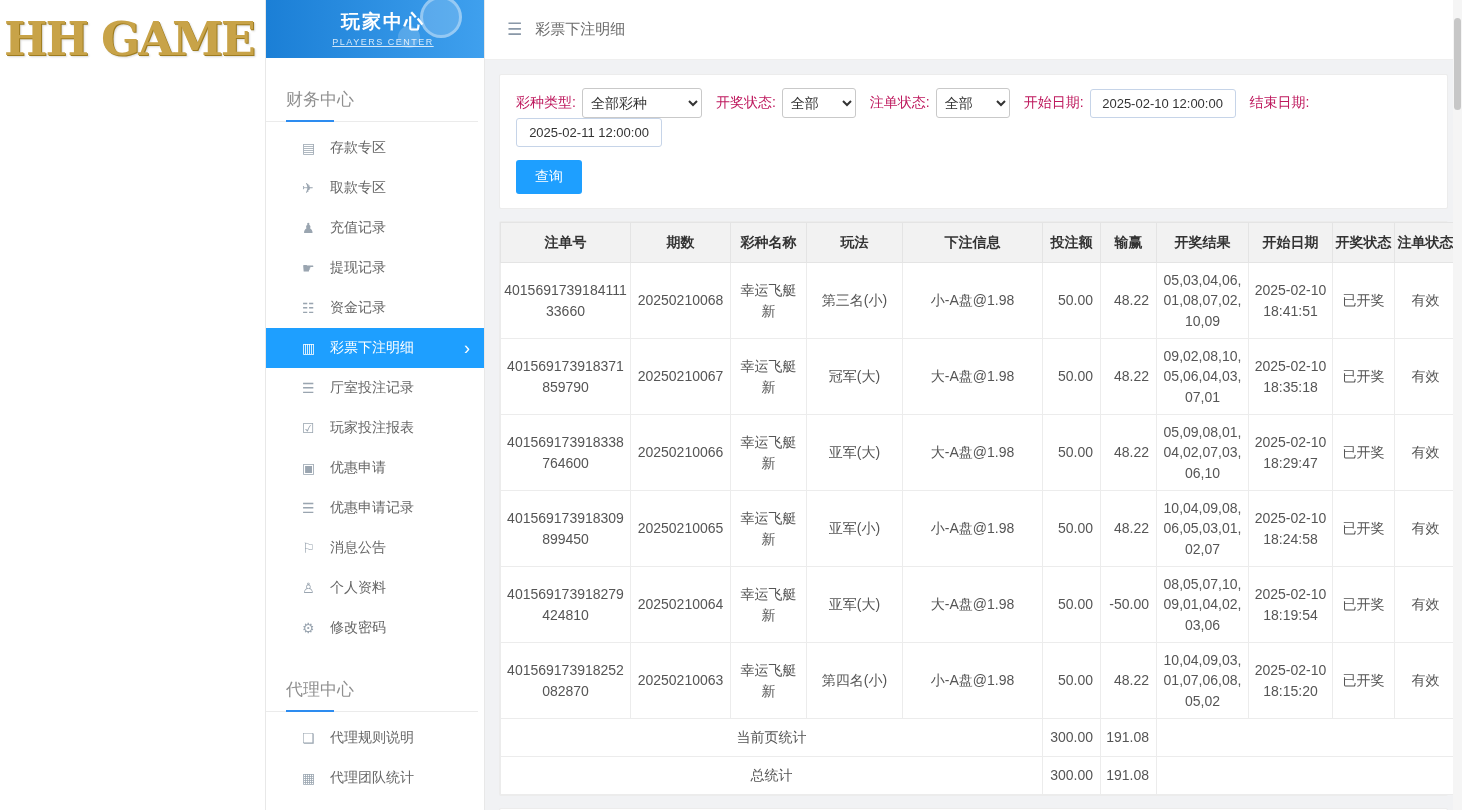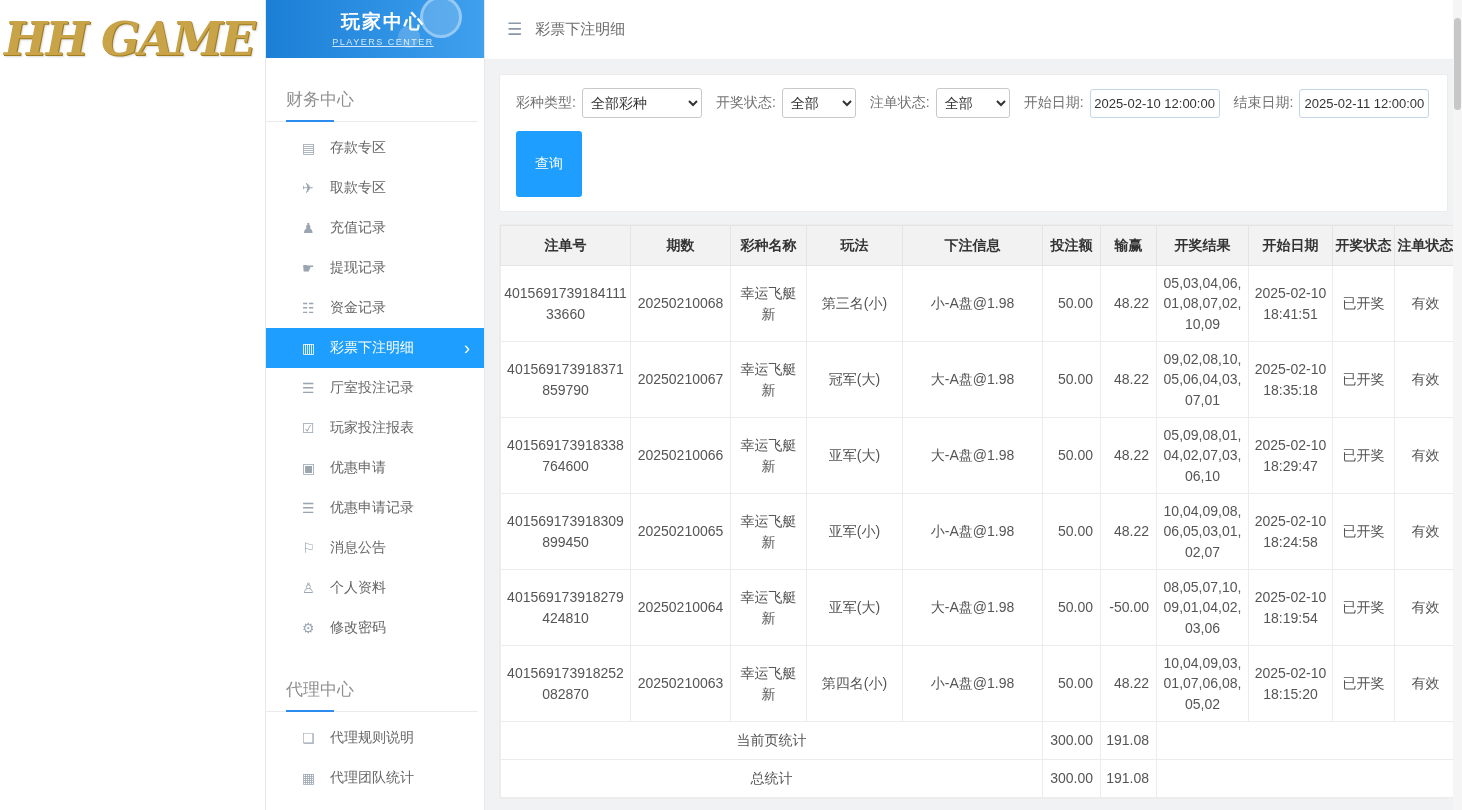--- a/index.html
+++ b/index.html
@@ -2,21 +2,21 @@
 <html><head>
 <meta charset="utf-8">
 <style>
   * { box-sizing: border-box; margin: 0; padding: 0; }
   html,body { width:1462px; height:810px; overflow:hidden; }
   body { font-family:"Liberation Sans","DejaVu Sans",sans-serif; background:#fff; }
   .page { position:relative; width:1462px; height:810px; display:flex; overflow:hidden; }
 
   
   .logo-col { width:265px; background:#fff; overflow:hidden; flex:0 0 265px; }
-  .logo { margin:12px 0 0 4px; font-family:"DejaVu Serif",serif; font-style:italic; font-weight:900;
+  .logo { margin:12px 0 0 4px; font-family:"DejaVu Serif",serif; font-weight:900;
           font-size:46px; color:#c8a348; letter-spacing:-2px; white-space:nowrap;
           text-shadow:1px 1px 0 #9e7c1f, 2px 2px 2px rgba(0,0,0,.15); cursor:pointer; }
 
   
   .sidebar { width:220px; flex:0 0 220px; background:#fff; border-left:1px solid #e8e8e8;
              border-right:1px solid #e8e8e8; overflow:hidden; }
   .side-header { height:58px; background:linear-gradient(90deg,#1b7fd6,#3fa0ee); position:relative;
                  color:#fff; padding:9px 0 0 16px; overflow:hidden;text-align:center; }
   .sh-title { font-size:19px; font-weight:bold; letter-spacing:2px; }
   .sh-sub { font-size:9px; color:rgba(255,255,255,.8); letter-spacing:1.5px; margin-top:2px;text-decoration:underline; }
@@ -38,29 +38,29 @@
   .topbar { height:60px; background:#fff; display:flex; align-items:center; gap:13px;
             padding-left:22px; border-bottom:1px solid #efefef; flex:0 0 60px; }
   .hamb { color:#8a98a8; font-size:17px; cursor:pointer; }
   .page-title { color:#6b6b6b; font-size:15px; }
   .content { padding:14px 14px 0; flex:1; overflow:hidden; }
   .panel { background:#fff; border:1px solid #ececec; border-radius:2px; margin-bottom:12px; }
 
   
   .filter { padding:13px 16px 14px; }
   .frow { display:flex; align-items:center; flex-wrap:wrap; }
-  .flabel { font-size:14px; color:#737373; margin:0 6px 0 14px; }
+  .flabel { font-size:14px; color:#be185d; margin:0 6px 0 14px; }
   .frow .flabel:first-child { margin-left:0; }
   select { height:30px; border:1px solid #c9c9c9; border-radius:3px; font-size:14px;
            padding:0 4px; background:#fff; color:#333; }
   .sel-type { width:120px; } .sel-small { width:74px; }
-  .date-input { width:130px; height:29px; border:1px solid #c6d4e8; border-radius:3px;
+  .date-input { width:146px; height:29px; border:1px solid #c6d4e8; border-radius:3px;
                 text-align:center; font-size:13px; color:#333; }
   .query-btn { margin-top:13px; background:#1e9fff; color:#fff; border:none; border-radius:3px;
-               padding:24px 19px; font-size:14px; cursor:pointer; }
+               padding:8px 19px; font-size:14px; cursor:pointer; }
 
   
   .tablewrap { padding:0; }
   table { width:100%; border-collapse:collapse; table-layout:fixed; }
   th { background:#f2f2f2; border:1px solid #e4e4e4; font-size:14px; color:#333;
        font-weight:bold; height:40px; padding:3px 2px; text-align:center; }
   td { border:1px solid #ececec; font-size:14px; color:#555; text-align:center;
        padding:6px 3px; line-height:1.45; background:#fff; vertical-align:middle; }
   td.wrap { word-break:break-all; }
   td.num { text-align:right; padding-right:7px; }

